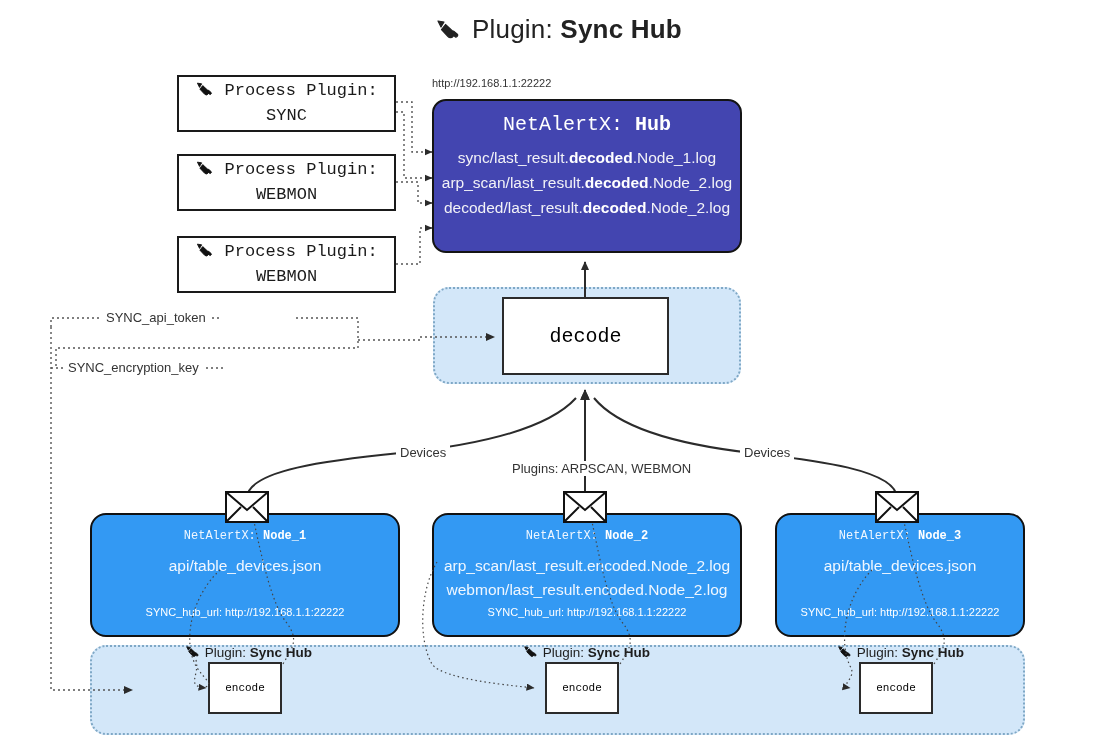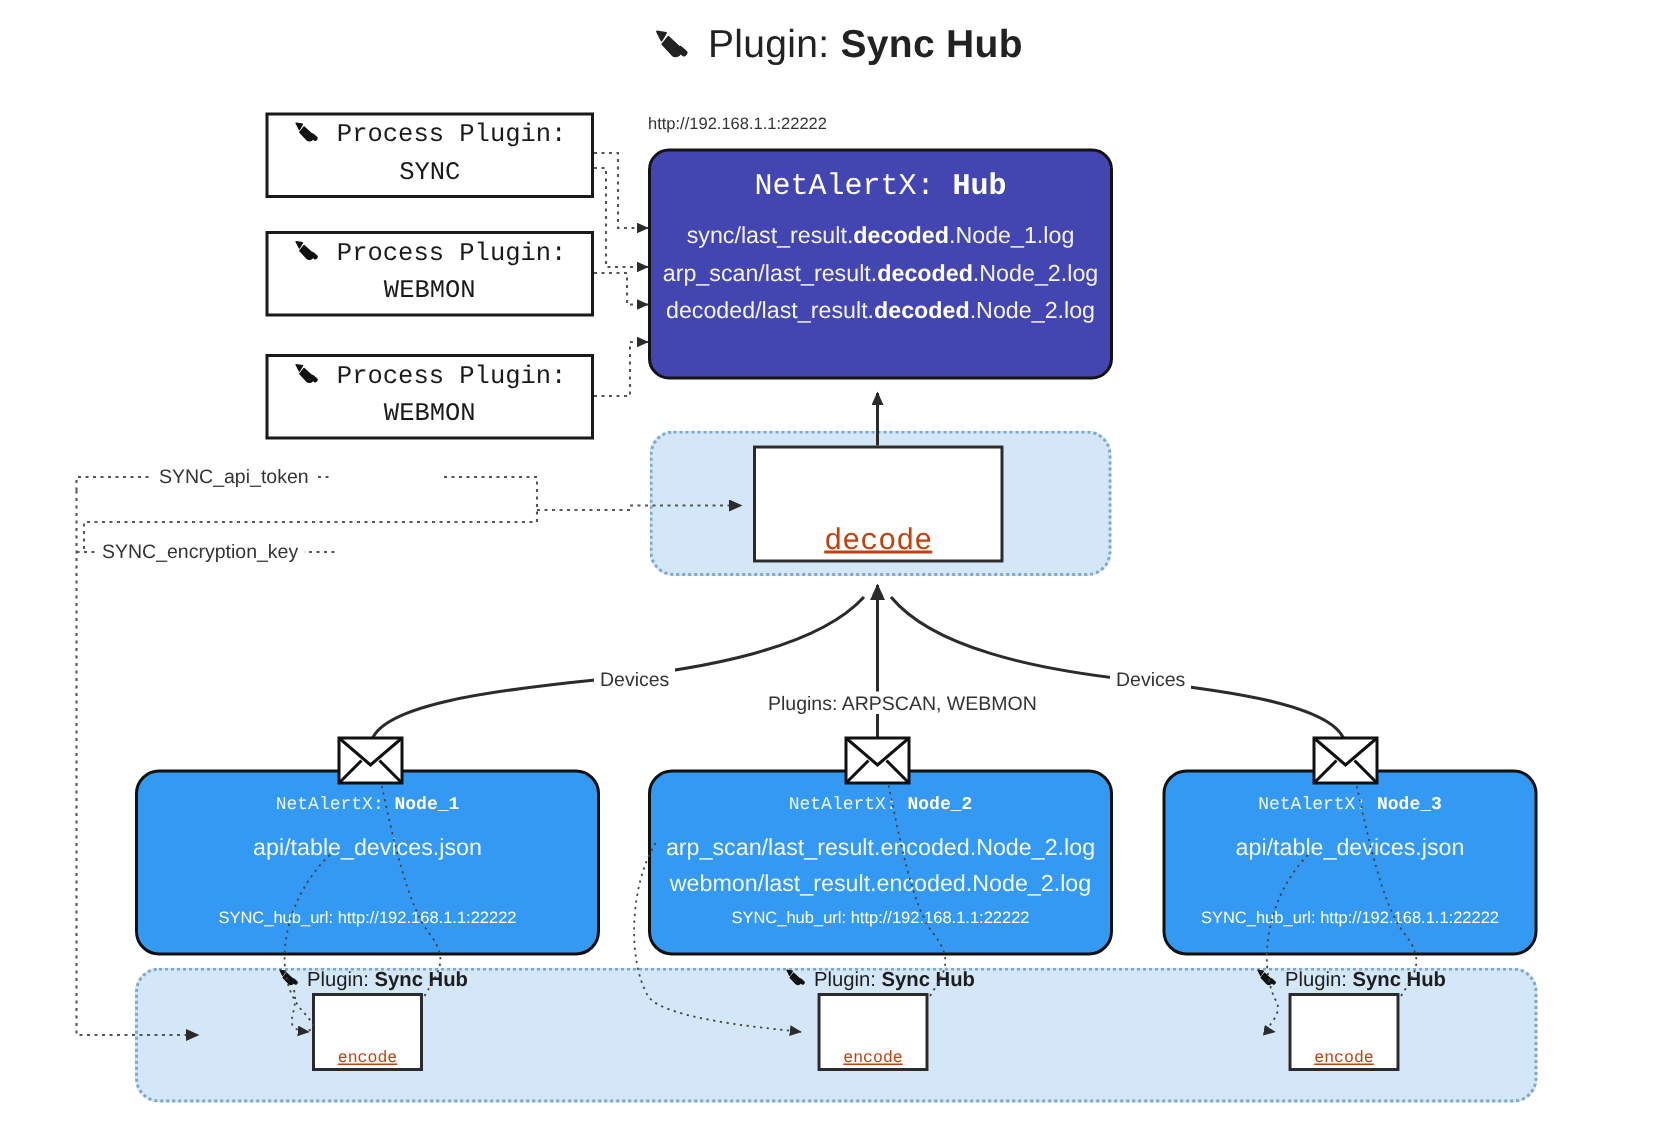--- a/index.html
+++ b/index.html
@@ -33,24 +33,24 @@
   .hub .line{font-size:15.5px;line-height:1.62;white-space:nowrap;color:#f2f2f7;}
   .hub .line b{font-weight:bold;color:#ffffff;}
   .huburl{position:absolute;font-size:11px;color:#333;text-align:left;
           white-space:nowrap;}
 
   
   .cluster{position:absolute;background:#d3e7f9;border:2px dotted #7fa8c6;
            border-radius:16px;box-sizing:border-box;}
 
   .whitebox{position:absolute;background:#ffffff;border:2px solid #2b2b2b;
-            box-sizing:border-box;display:flex;align-items:flex-end;
+            box-sizing:border-box;display:flex;align-items:center;
             justify-content:center;
             font-family:"Liberation Mono","DejaVu Sans Mono",monospace;
-            color:#c2410c;text-decoration:underline;}
+            color:#000000;}
 
   
   .node{position:absolute;background:#3399f3;border:2px solid #111;
         border-radius:16px;box-sizing:border-box;color:#fff;
         display:flex;flex-direction:column;align-items:center;
         padding-top:14px;}
   .node .nname{font-family:"Liberation Mono","DejaVu Sans Mono",monospace;
         font-size:12px;white-space:nowrap;color:#eef6ff;}
   .node .nname b{font-weight:bold;color:#ffffff;}
   .node .nbody{margin-top:14px;display:flex;flex-direction:column;

